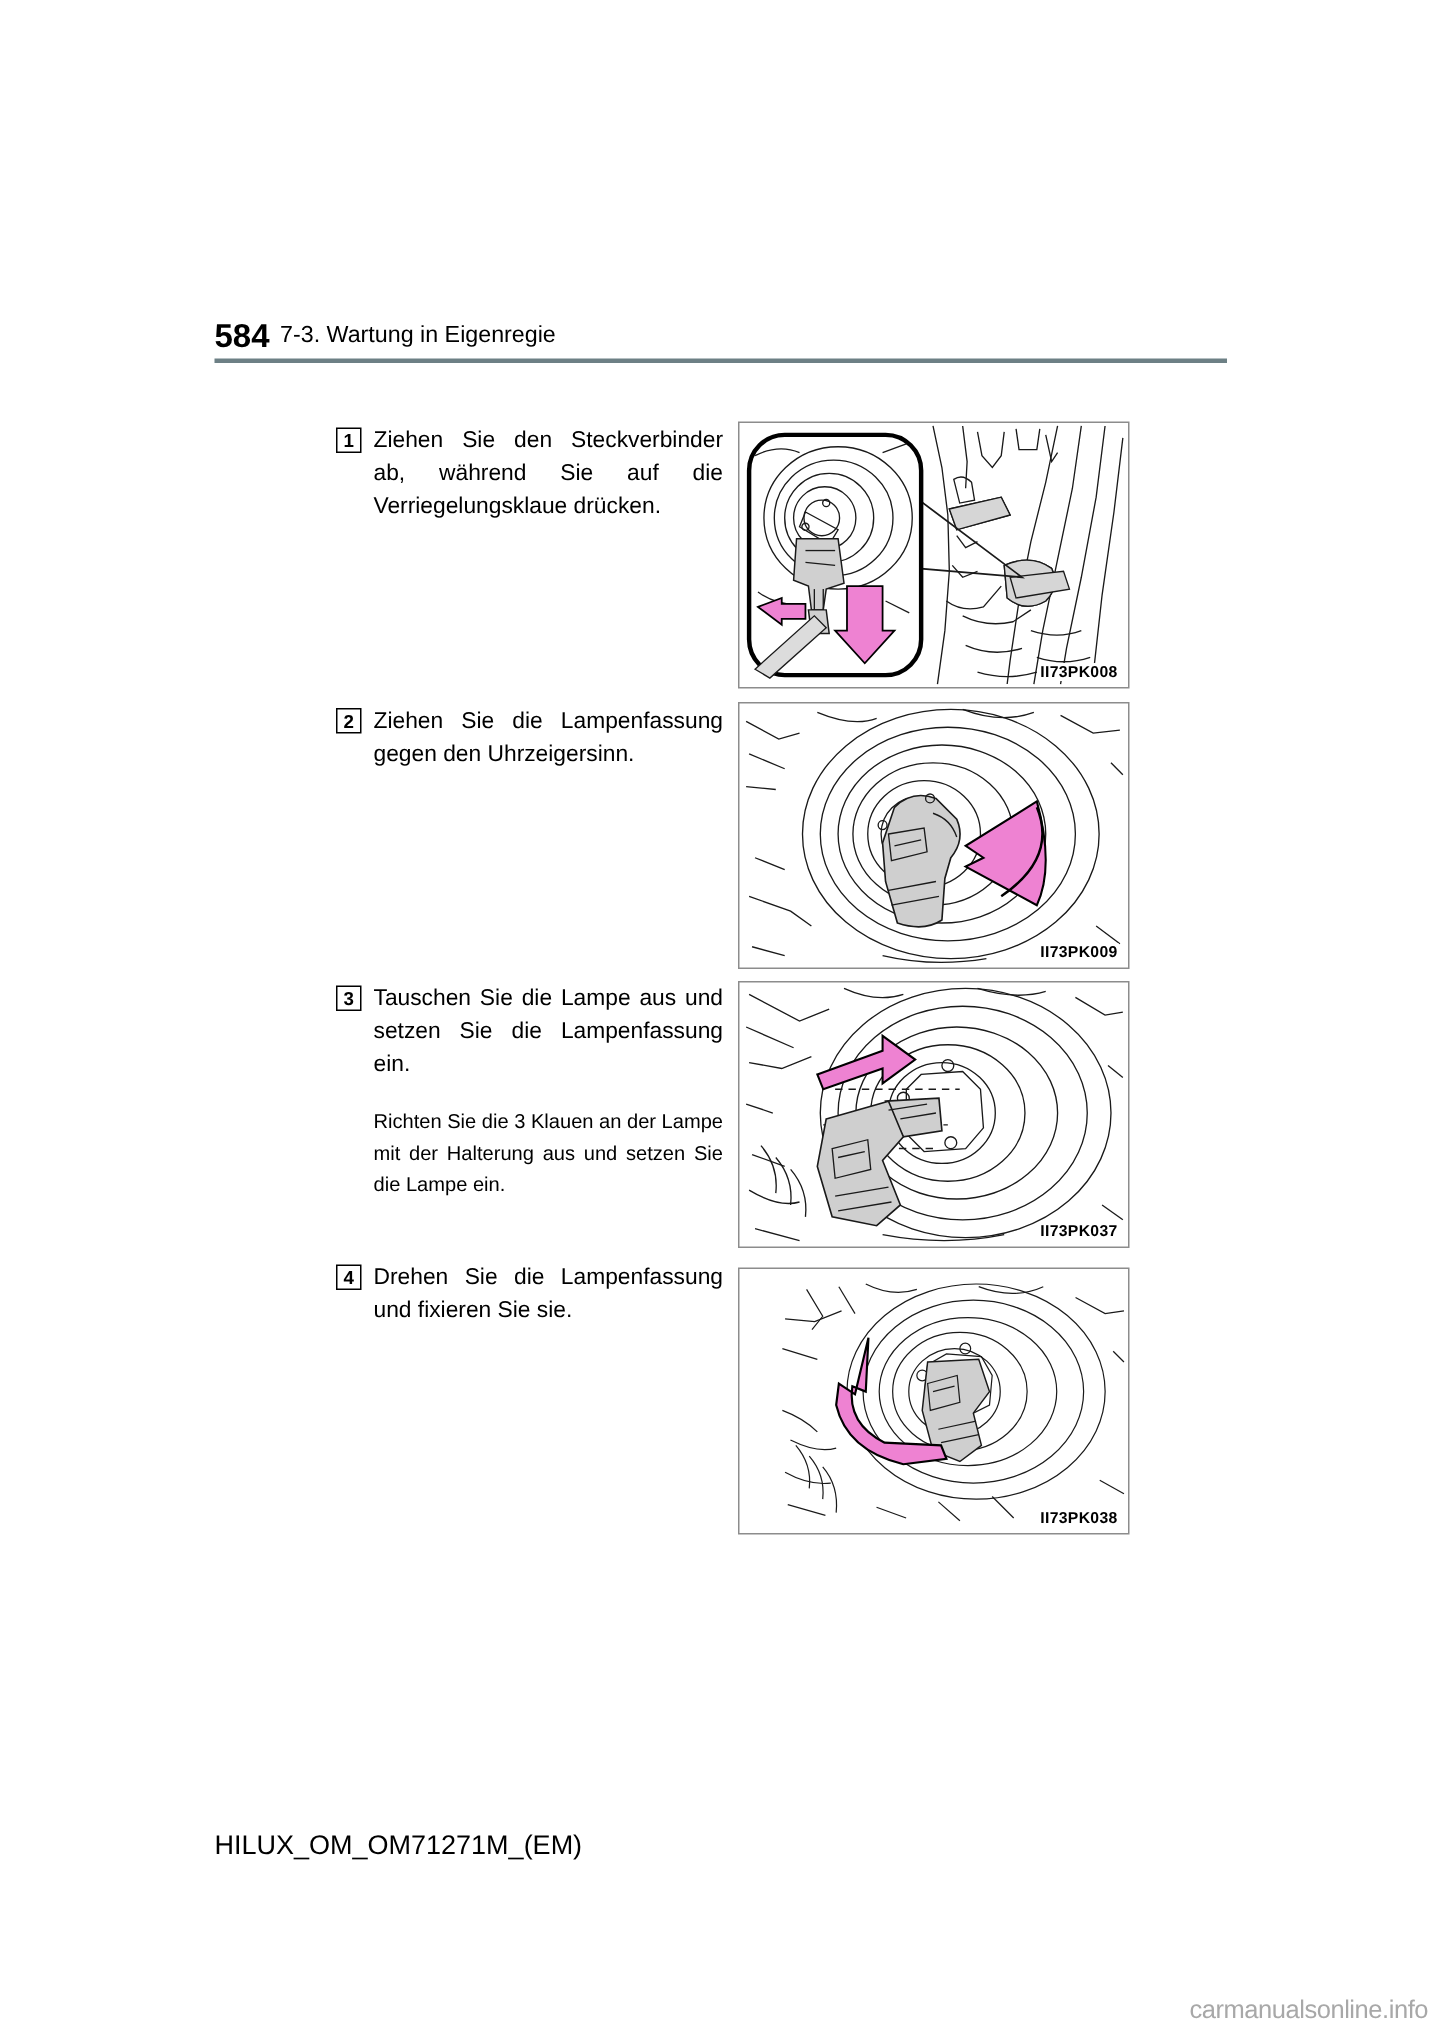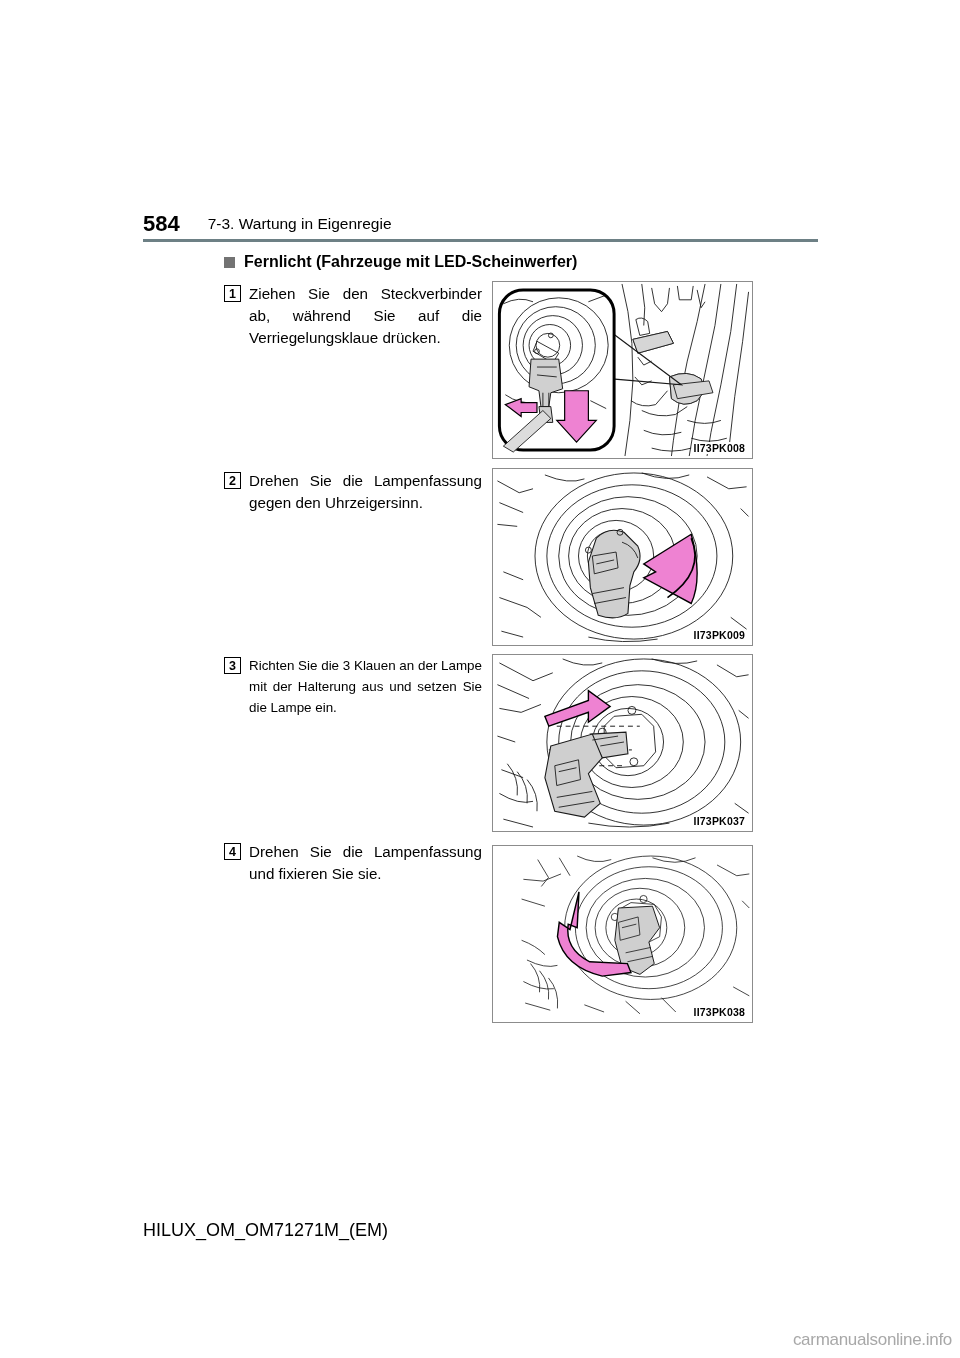--- a/index.html
+++ b/index.html
@@ -32,21 +32,21 @@
   }
   .page-number {
     font-size: 22px;
     font-weight: bold;
     letter-spacing: 0px;
     line-height: 22px;
   }
   .header-title {
     font-size: 15.5px;
     line-height: 22px;
-    margin-left: 28px;
+    margin-left: 7px;
   }
   .header-rule {
     position: absolute;
     left: 143px;
     top: 239px;
     width: 675px;
     height: 3px;
     background: #6d8085;
   }
 
@@ -102,21 +102,21 @@
     line-height: 22px;
     text-align: justify;
     text-align-last: left;
     hyphens: manual;
   }
   .step-sub {
     font-size: 13.4px;
     line-height: 21px;
     text-align: justify;
     text-align-last: left;
-    margin-top: 0;
+    margin-top: 16px;
   }
 
   .step1 { top: 283px; }
   .step2 { top: 470px; }
   .step3 { top: 655px; }
   .step4 { top: 841px; }
 
   
   .figure {
     position: absolute;
@@ -170,47 +170,44 @@
 <body>
 
 <div class="page">
 
   <div class="header">
     <span class="page-number">584</span>
     <span class="header-title">7-3. Wartung in Eigenregie</span>
   </div>
   <div class="header-rule"></div>
 
-  <div class="section-heading">
-    <span class="bullet-square"></span>
-    <span class="section-heading-text">Fernlicht (Fahrzeuge mit LED-Scheinwerfer)</span>
-  </div>
 
   <div class="step step1">
     <div class="step-row">
       <div class="step-num">1</div>
       <div class="step-body">
         <div class="step-text">Ziehen Sie den Steckverbinder ab, während Sie auf die Verriegelungsklaue drücken.</div>
       </div>
     </div>
   </div>
 
   <div class="step step2">
     <div class="step-row">
       <div class="step-num">2</div>
       <div class="step-body">
-        <div class="step-text">Drehen Sie die Lampenfassung gegen den Uhrzeigersinn.</div>
+        <div class="step-text">Ziehen Sie die Lampenfassung gegen den Uhrzeigersinn.</div>
       </div>
     </div>
   </div>
 
   <div class="step step3">
     <div class="step-row">
       <div class="step-num">3</div>
       <div class="step-body">
+        <div class="step-text">Tauschen Sie die Lampe aus und setzen Sie die Lampenfassung ein.</div>
         <div class="step-sub">Richten Sie die 3 Klauen an der Lampe mit der Halterung aus und setzen Sie die Lampe ein.</div>
       </div>
     </div>
   </div>
 
   <div class="step step4">
     <div class="step-row">
       <div class="step-num">4</div>
       <div class="step-body">
         <div class="step-text">Drehen Sie die Lampenfassung und fixieren Sie sie.</div>

